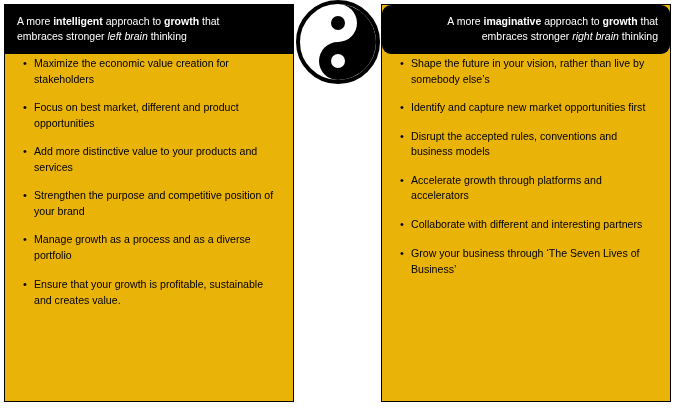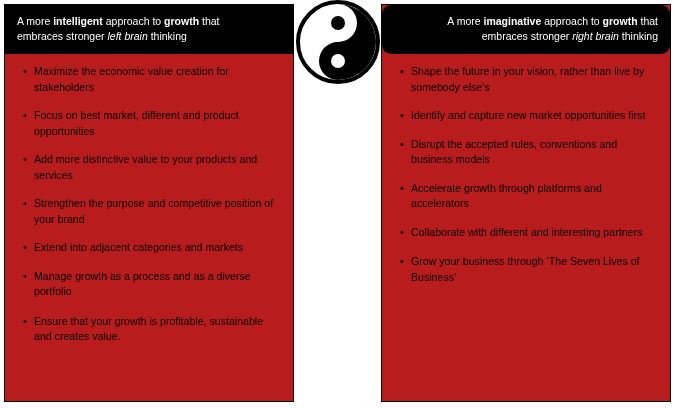--- a/index.html
+++ b/index.html
@@ -20,21 +20,21 @@
   }
 
   
   .panel {
     position: absolute;
     top: 4px;
     width: 290px;
     height: 398px;
     box-sizing: border-box;
     border: 1px solid #000000;
-    background: #b91c1c;
+    background: #eab308;
   }
   .panel.left  { left: 4px; }
   .panel.right { left: 381px; }
 
   .panel-header {
     background: #000000;
     color: #ffffff;
     box-sizing: border-box;
     padding: 9px 12px 10px 12px;
     font-size: 10.5px;
@@ -43,21 +43,21 @@
   }
   .panel.left .panel-header  { text-align: left; }
   .panel.right .panel-header { text-align: right; border-radius: 9px; }
 
   .panel-header .normal { font-weight: normal; }
   .panel-header .ital    { font-weight: normal; font-style: italic; }
   .panel-header .bold    { font-weight: bold; }
 
   .panel-body {
     box-sizing: border-box;
-    padding: 10px 16px 6px 18px;
+    padding: 2px 16px 6px 18px;
   }
 
   ul.bullets {
     list-style: none;
     margin: 0;
     padding: 0;
   }
   ul.bullets li {
     position: relative;
     font-size: 10.6px;
@@ -96,21 +96,20 @@
     <div class="panel-header">
       <span class="normal">A more </span><span class="bold">intelligent</span><span class="normal"> approach to </span><span class="bold">growth</span><span class="normal"> that</span><br>
       <span class="normal">embraces stronger </span><span class="ital">left brain</span><span class="normal"> thinking</span>
     </div>
     <div class="panel-body">
       <ul class="bullets">
         <li>Maximize the economic value creation for stakeholders</li>
         <li>Focus on best market, different and product opportunities</li>
         <li>Add more distinctive value to your products and services</li>
         <li>Strengthen the purpose and competitive position of your brand</li>
-        <li>Extend into adjacent categories and markets</li>
         <li>Manage growth as a process and as a diverse portfolio</li>
         <li>Ensure that your growth is profitable, sustainable and creates value.</li>
       </ul>
     </div>
   </div>
 
   <div class="panel right">
     <div class="panel-header">
       <span class="normal">A more </span><span class="bold">imaginative</span><span class="normal"> approach to </span><span class="bold">growth</span><span class="normal"> that</span><br>
       <span class="normal">embraces stronger </span><span class="ital">right brain</span><span class="normal"> thinking</span>

